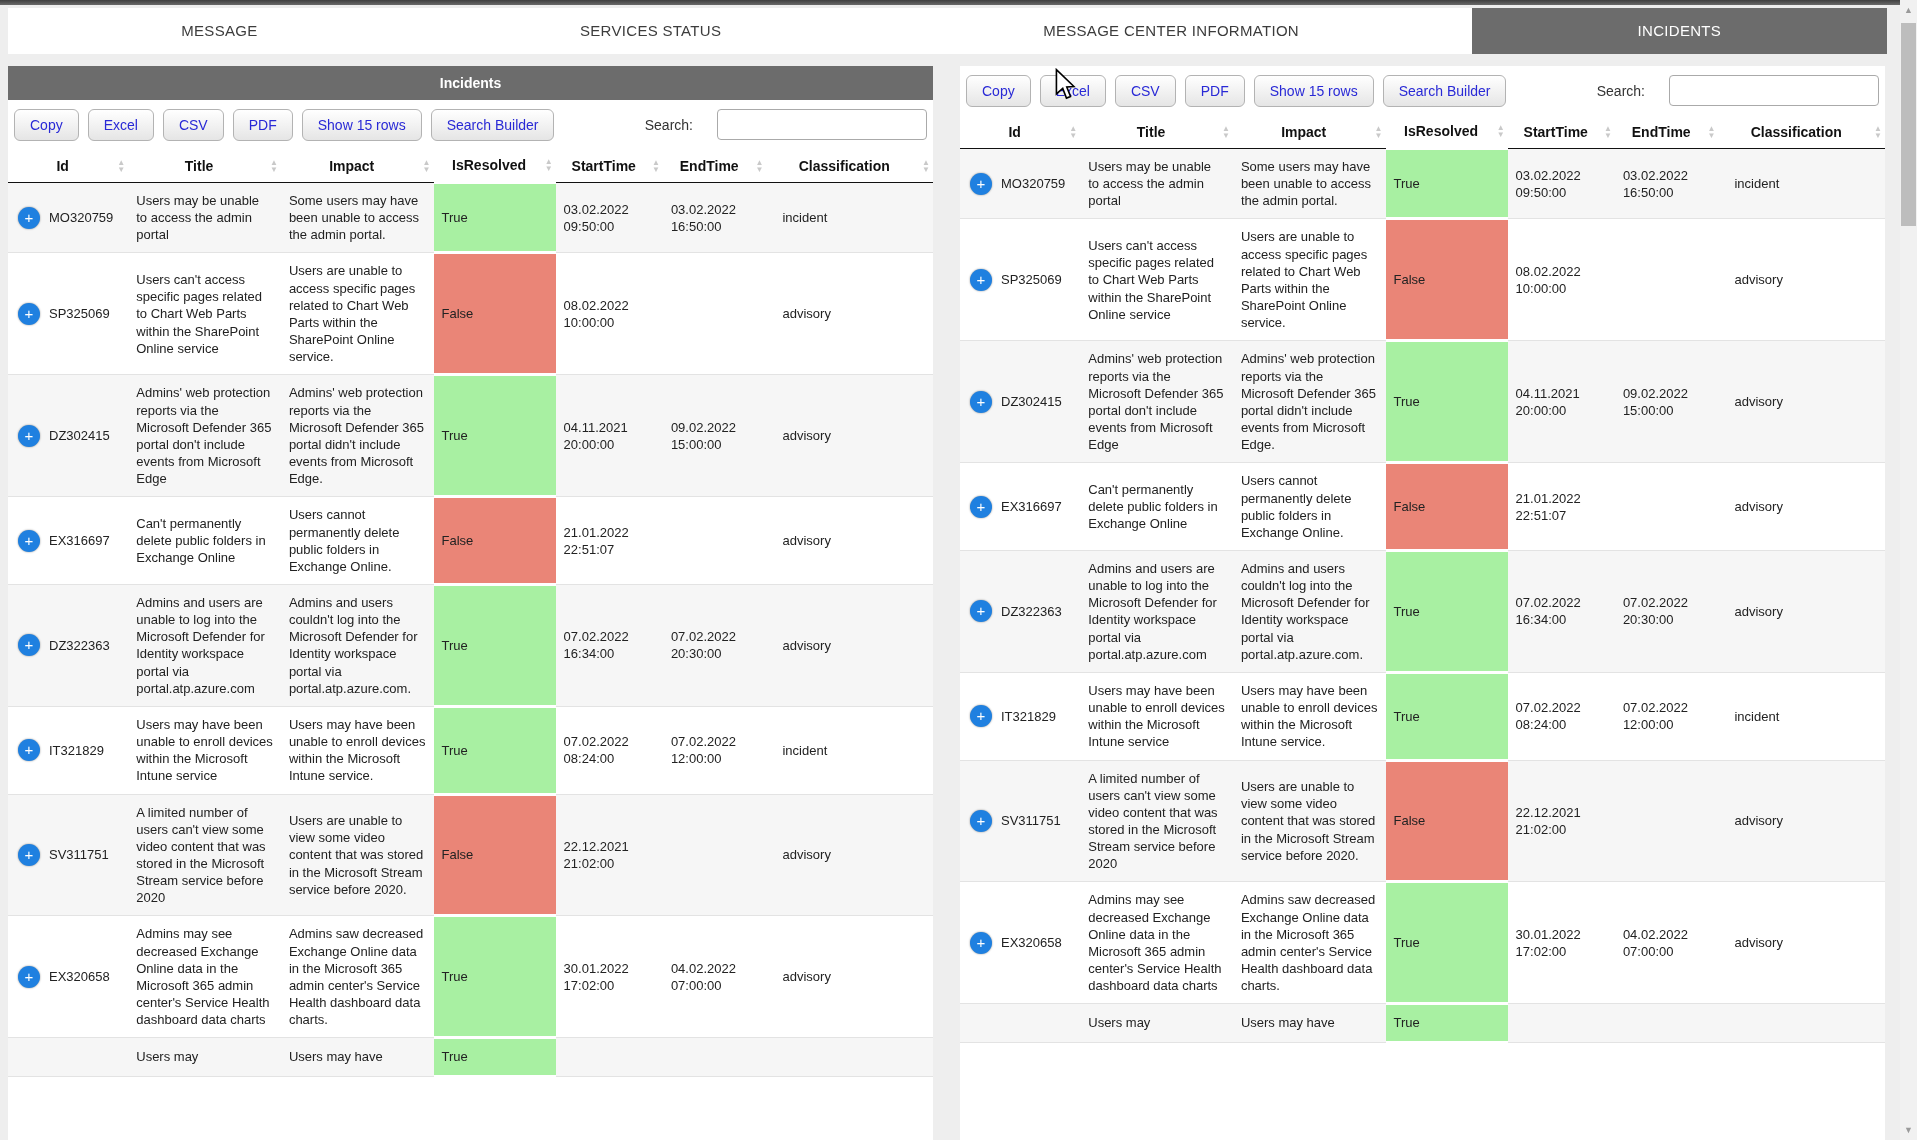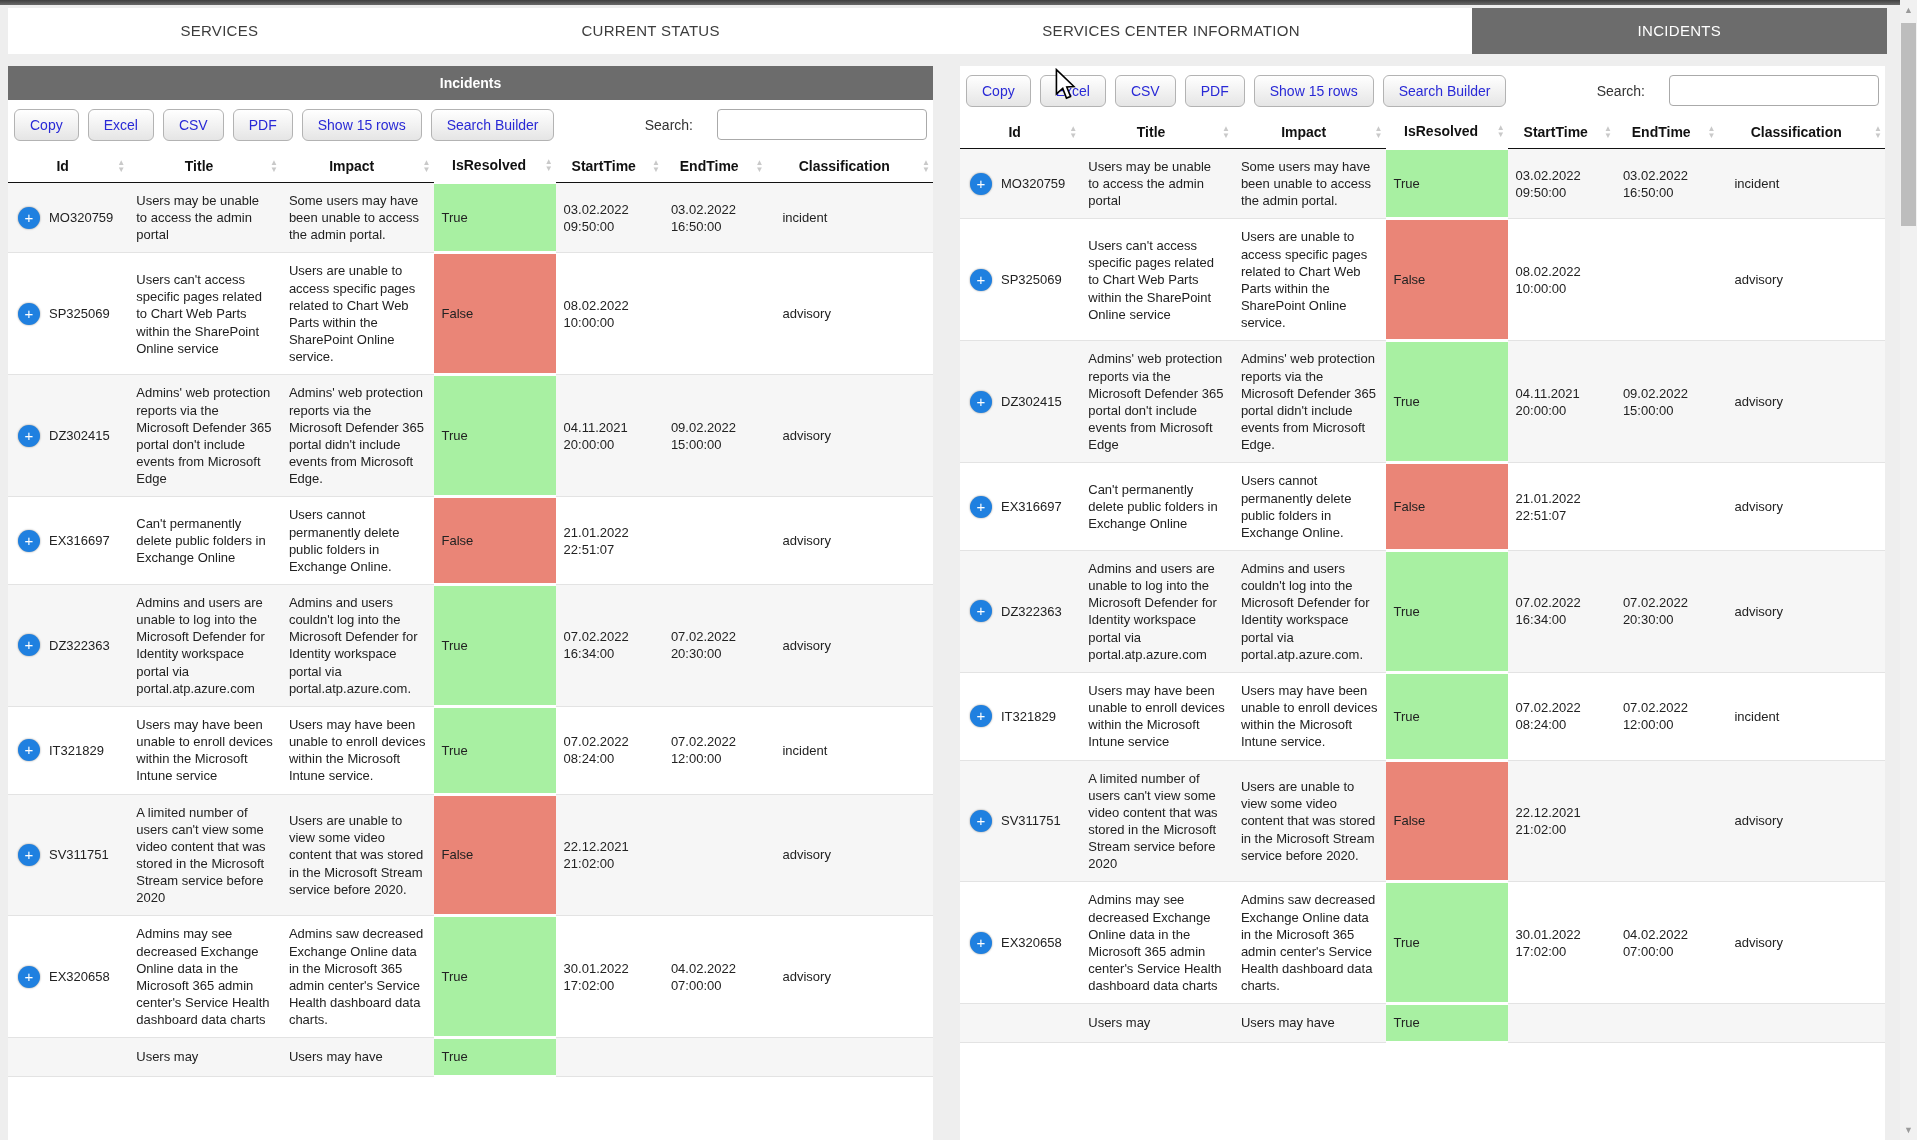--- a/index.html
+++ b/index.html
@@ -92,23 +92,23 @@
   .sb-thumb{position:absolute;top:23px;left:1px;width:15px;height:203px;background:#bdbdbd;cursor:pointer;}
   
   .cursor{position:absolute;left:1053px;top:68px;width:24px;height:34px;z-index:50;pointer-events:none;}
 </style>
 </head>
 <body>
 
 <div class="top-strip"></div>
 
 <div class="tabbar">
-  <div class="tab t0">SERVICES</div>
-  <div class="tab t1">CURRENT STATUS</div>
-  <div class="tab t2">SERVICES CENTER INFORMATION</div>
+  <div class="tab t0">MESSAGE</div>
+  <div class="tab t1">SERVICES STATUS</div>
+  <div class="tab t2">MESSAGE CENTER INFORMATION</div>
   <div class="tab t3 active">INCIDENTS</div>
 </div>
 
 <div class="content">
 
   <section class="panel">
     <div class="panel-title">Incidents</div>
     <div class="toolbar">
       <button class="dt-btn">Copy</button>
       <button class="dt-btn">Excel</button>

